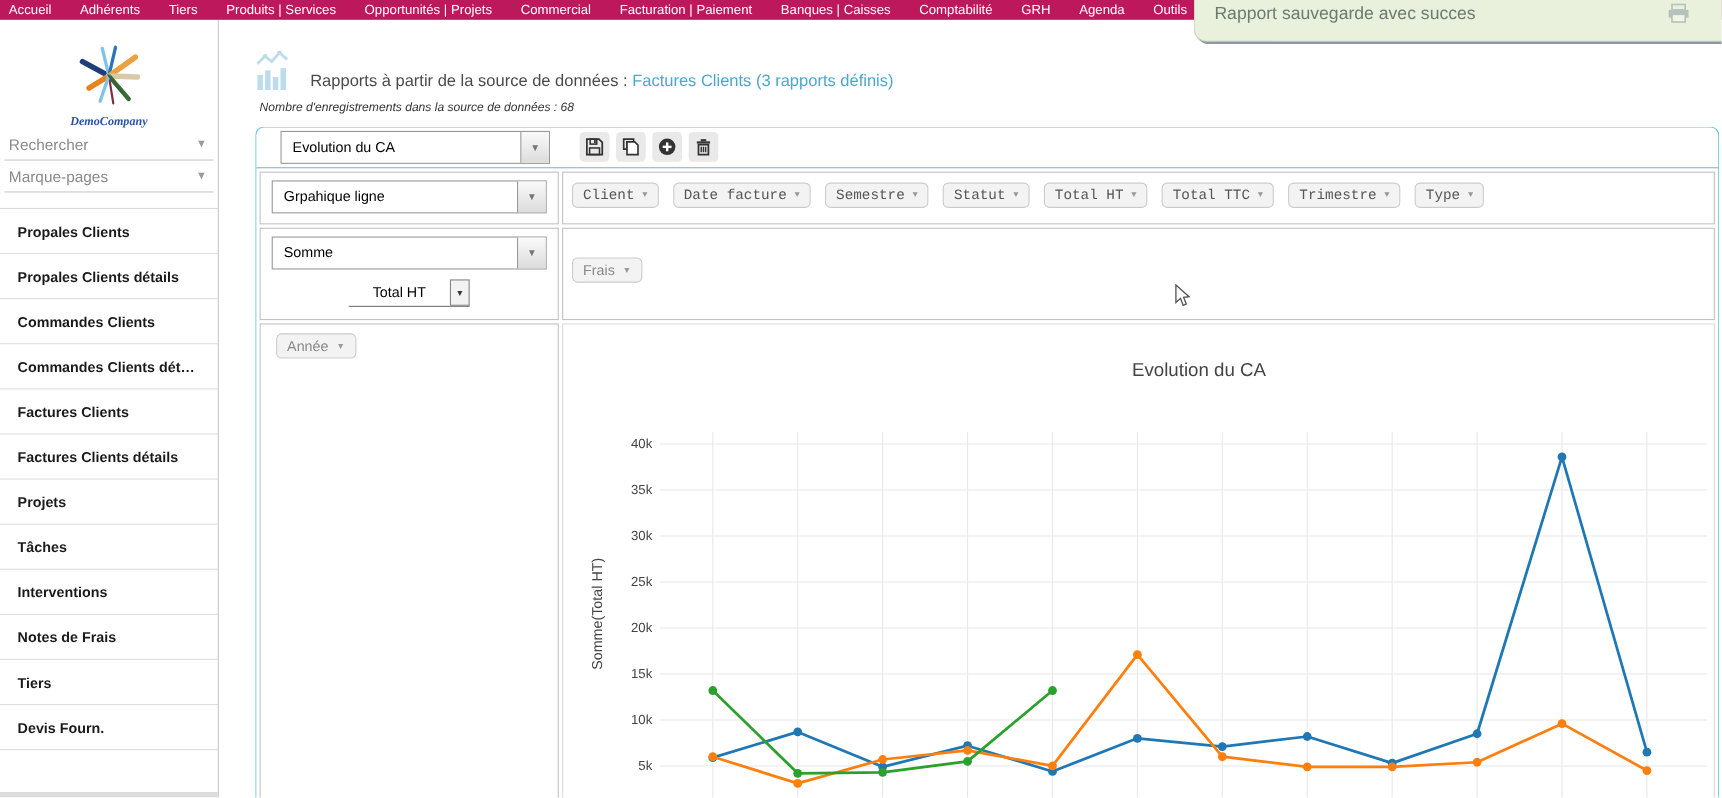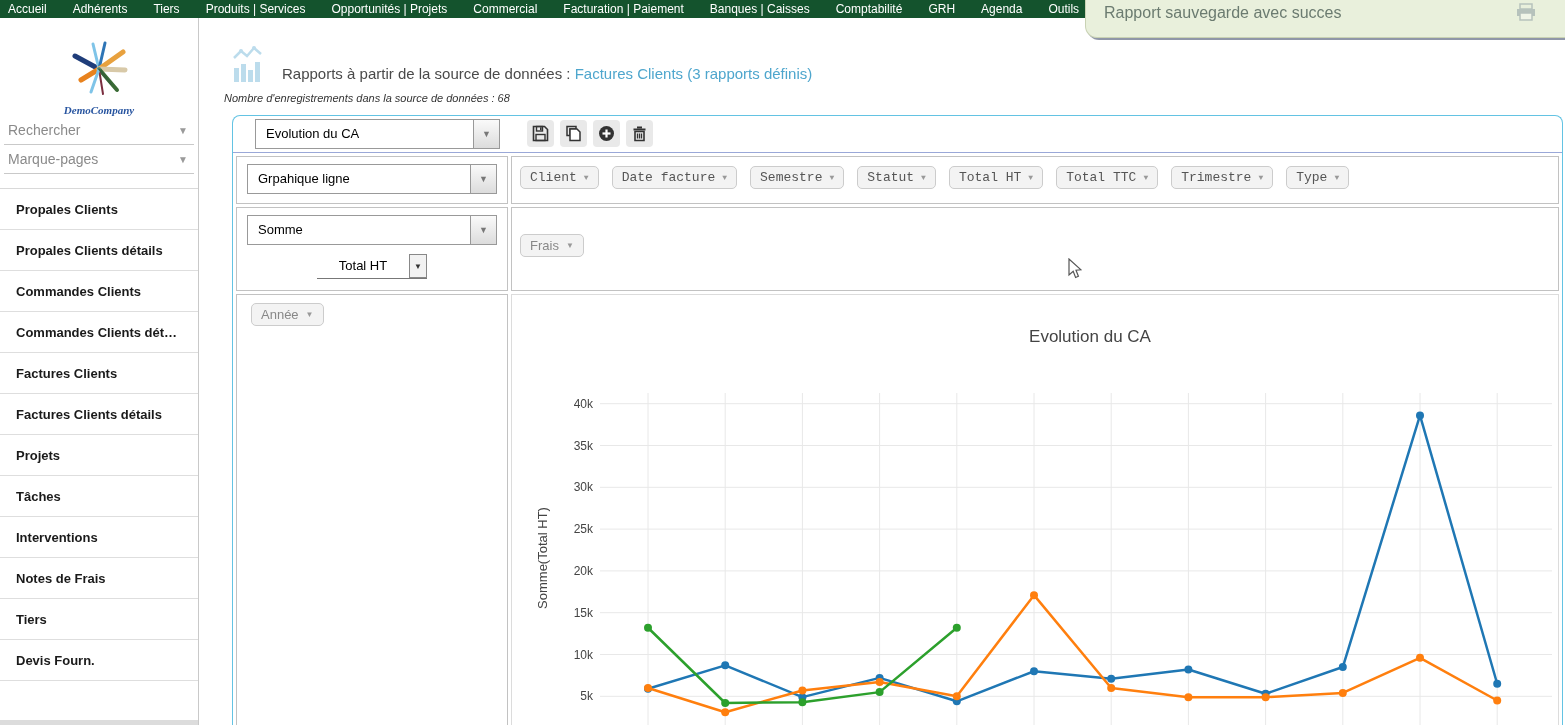--- a/index.html
+++ b/index.html
@@ -1,21 +1,21 @@
 <!DOCTYPE html>
 <html><head>
 <meta charset="utf-8">
 <style>
   * { margin:0; padding:0; box-sizing:border-box; }
   html,body { width:1565px; height:725px; overflow:hidden; }
   body { position:relative; background:#fff; font-family:"Liberation Sans",sans-serif; color:#222; }
 
   
   .topnav { position:absolute; left:0; top:0; width:1565px; height:18px;
-    background:#14532d; display:flex; align-items:center; padding-left:8px; z-index:5; }
+    background:#be185d; display:flex; align-items:center; padding-left:8px; z-index:5; }
   .nav-item { color:#fff; font-size:12px; margin-right:26px; white-space:nowrap; cursor:pointer; }
 
   
   .toast { position:absolute; left:1085px; top:0; width:500px; height:38px;
     background:#e9f0dc; border:1px solid #c9d2b4; border-top:none;
     border-radius:0 0 12px 12px; z-index:10;
     box-shadow:2px 2px 0 rgba(52,66,96,.55); }
   .toast-msg { font-size:16px; color:#6b7b70; padding:4px 0 0 18px; }
   .toast-print { position:absolute; right:48px; top:3px; opacity:.35; }
 
@@ -33,21 +33,21 @@
   .side-list { margin-top:14px; border-top:1px solid #d9d9d9; }
   .side-item { height:41px; line-height:41px; padding-left:16px; font-size:13px;
     font-weight:bold; color:#1a1a1a; border-bottom:1px solid #dedede;
     white-space:nowrap; overflow:hidden; cursor:pointer; }
   .side-strip { position:absolute; bottom:0; left:0; width:100%; height:5px; background:#dcdcdc; }
 
   
   .main-header { position:absolute; left:232px; top:46px; display:flex; align-items:flex-end; }
   .report-title { font-size:15px; color:#4a4a4a; margin-left:16px; }
   .report-title-link { color:#4ea6cd; cursor:pointer; }
-  .records-info { position:absolute; left:224px; top:92px; font-size:11px; font-style:italic; color:#333; }
+  .records-info { position:absolute; left:236px; top:92px; font-size:11px; font-style:italic; color:#333; }
 
   
   .panel { position:absolute; left:232px; top:115px; width:1331px; height:620px;
     border:1px solid #63c3e3; border-bottom:none; border-radius:8px 8px 0 0; background:#fff; }
   .toolbar { height:35px; display:flex; align-items:center; padding-left:22px; }
   .combo { display:flex; height:30px; border:1px solid #999; background:#fff; }
   .combo-text { font-size:13px; color:#000; padding:0 10px; line-height:28px; flex:1;
     white-space:nowrap; overflow:hidden; }
   .combo-btn { width:26px; border-left:1px solid #999; background:linear-gradient(#fafafa,#dcdcdc);
     display:flex; align-items:center; justify-content:center; color:#777; font-size:9px; cursor:pointer; }

